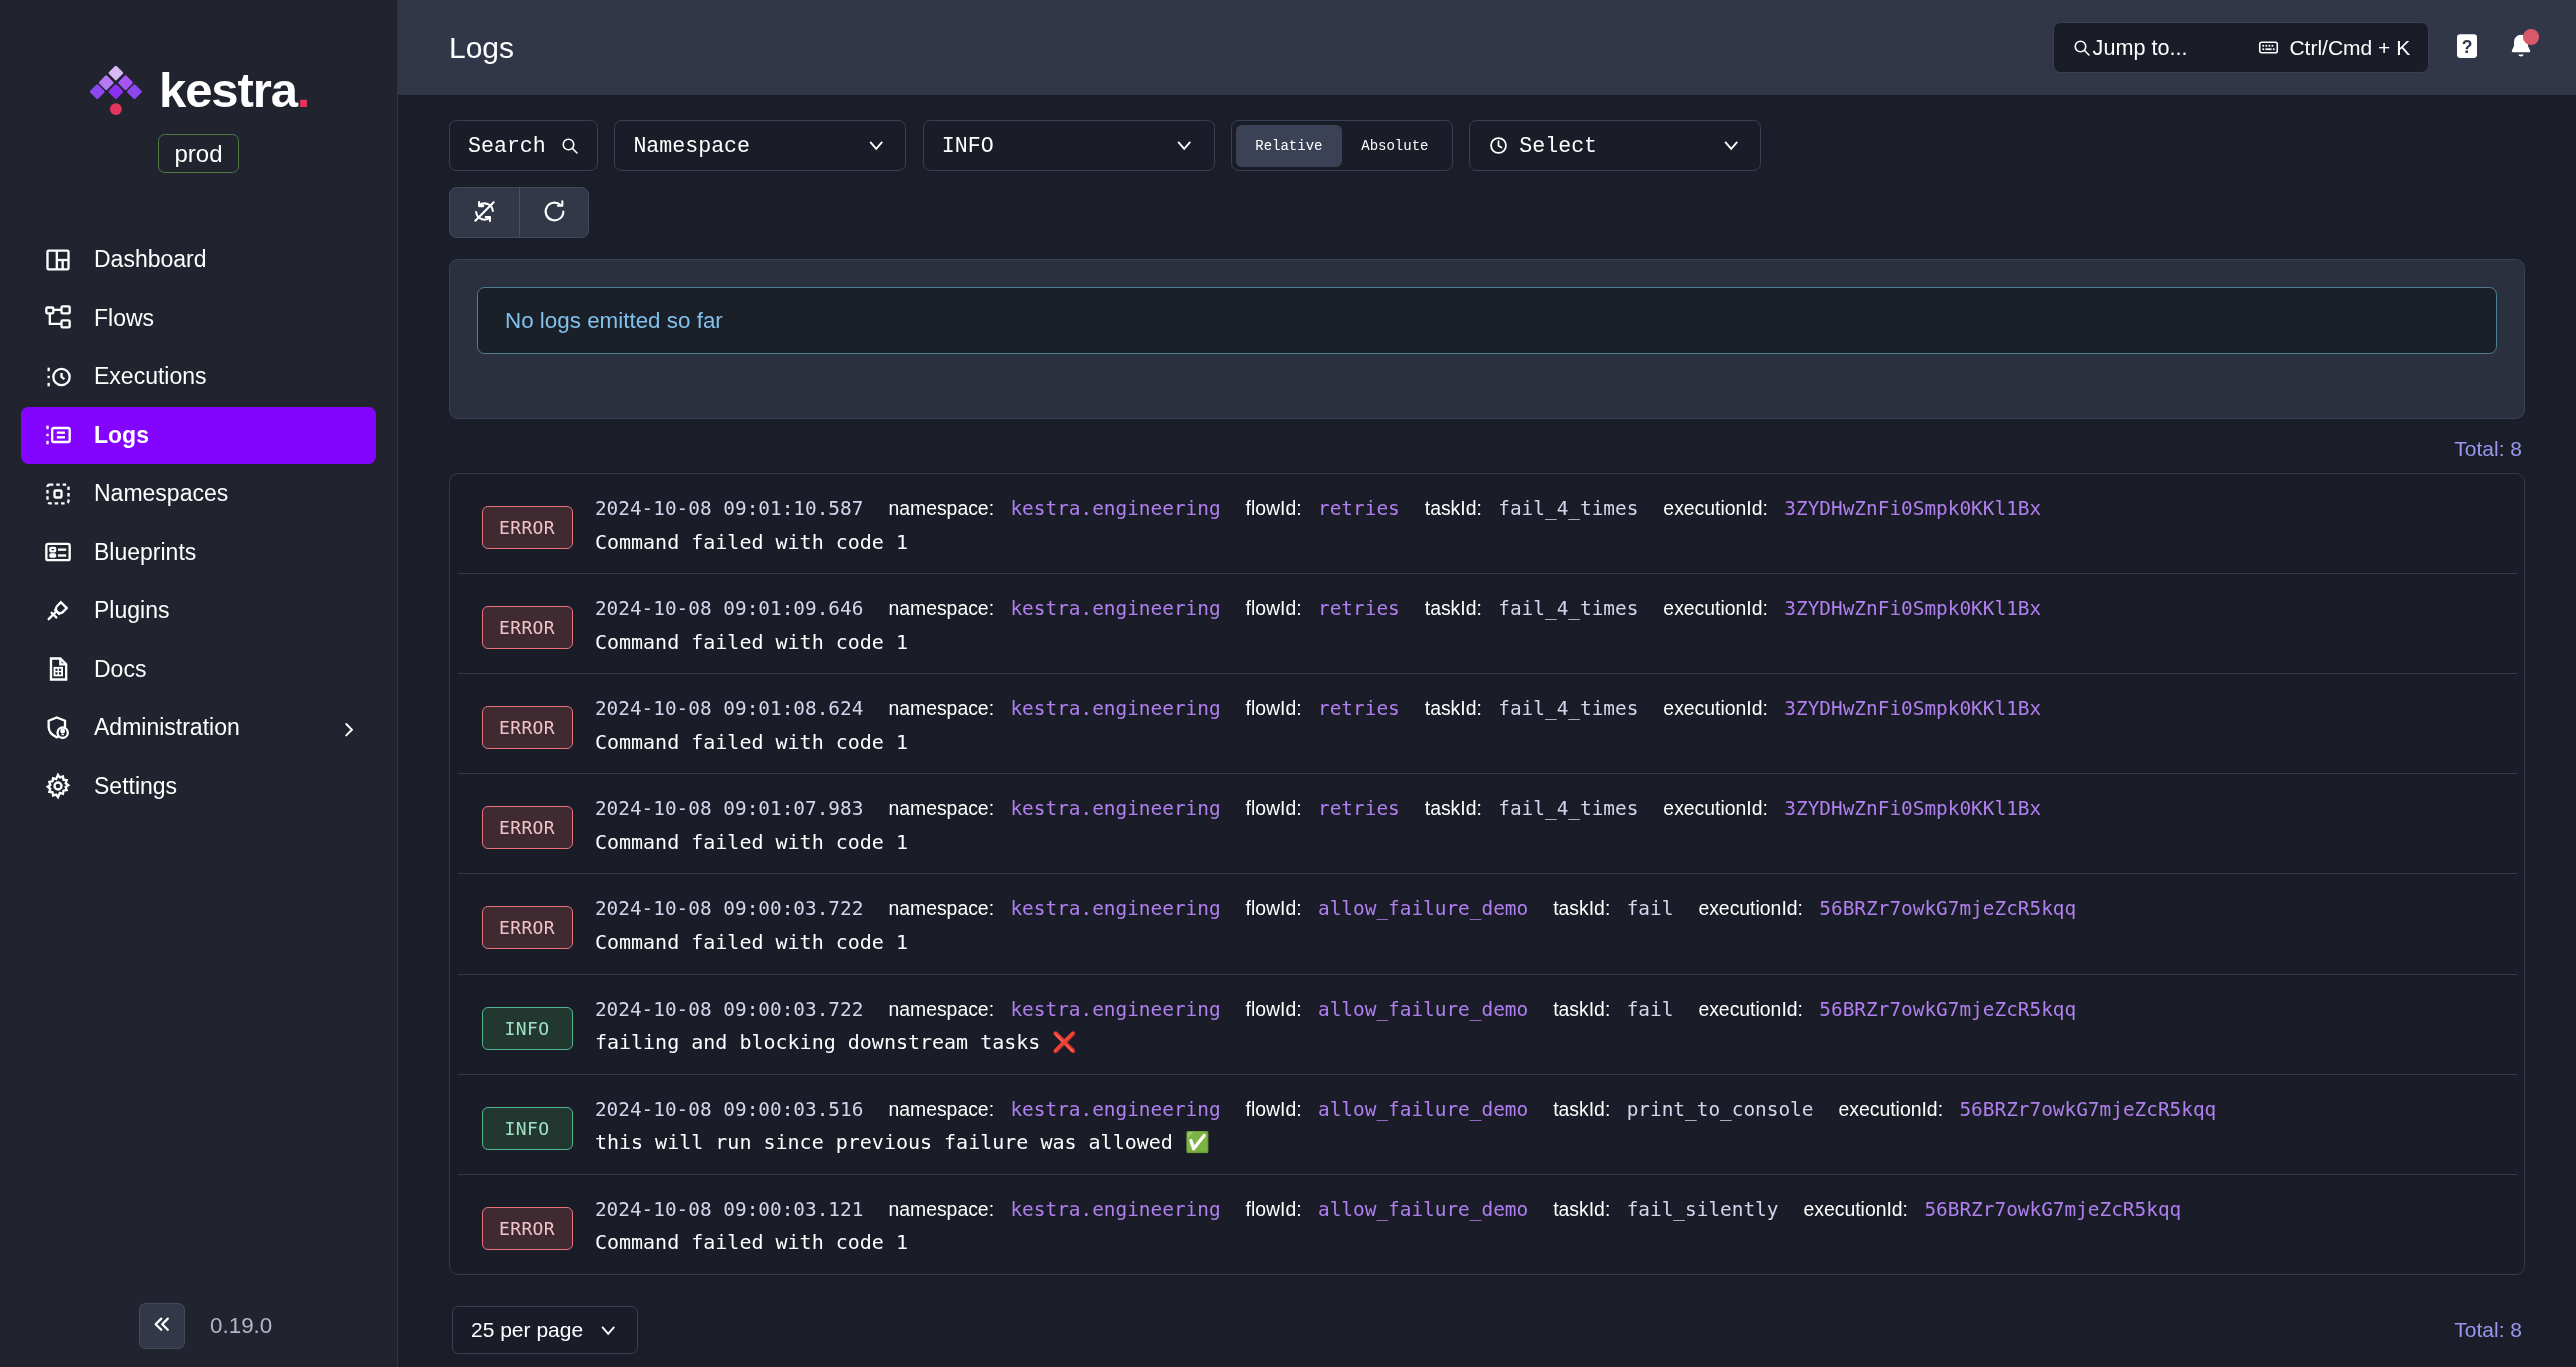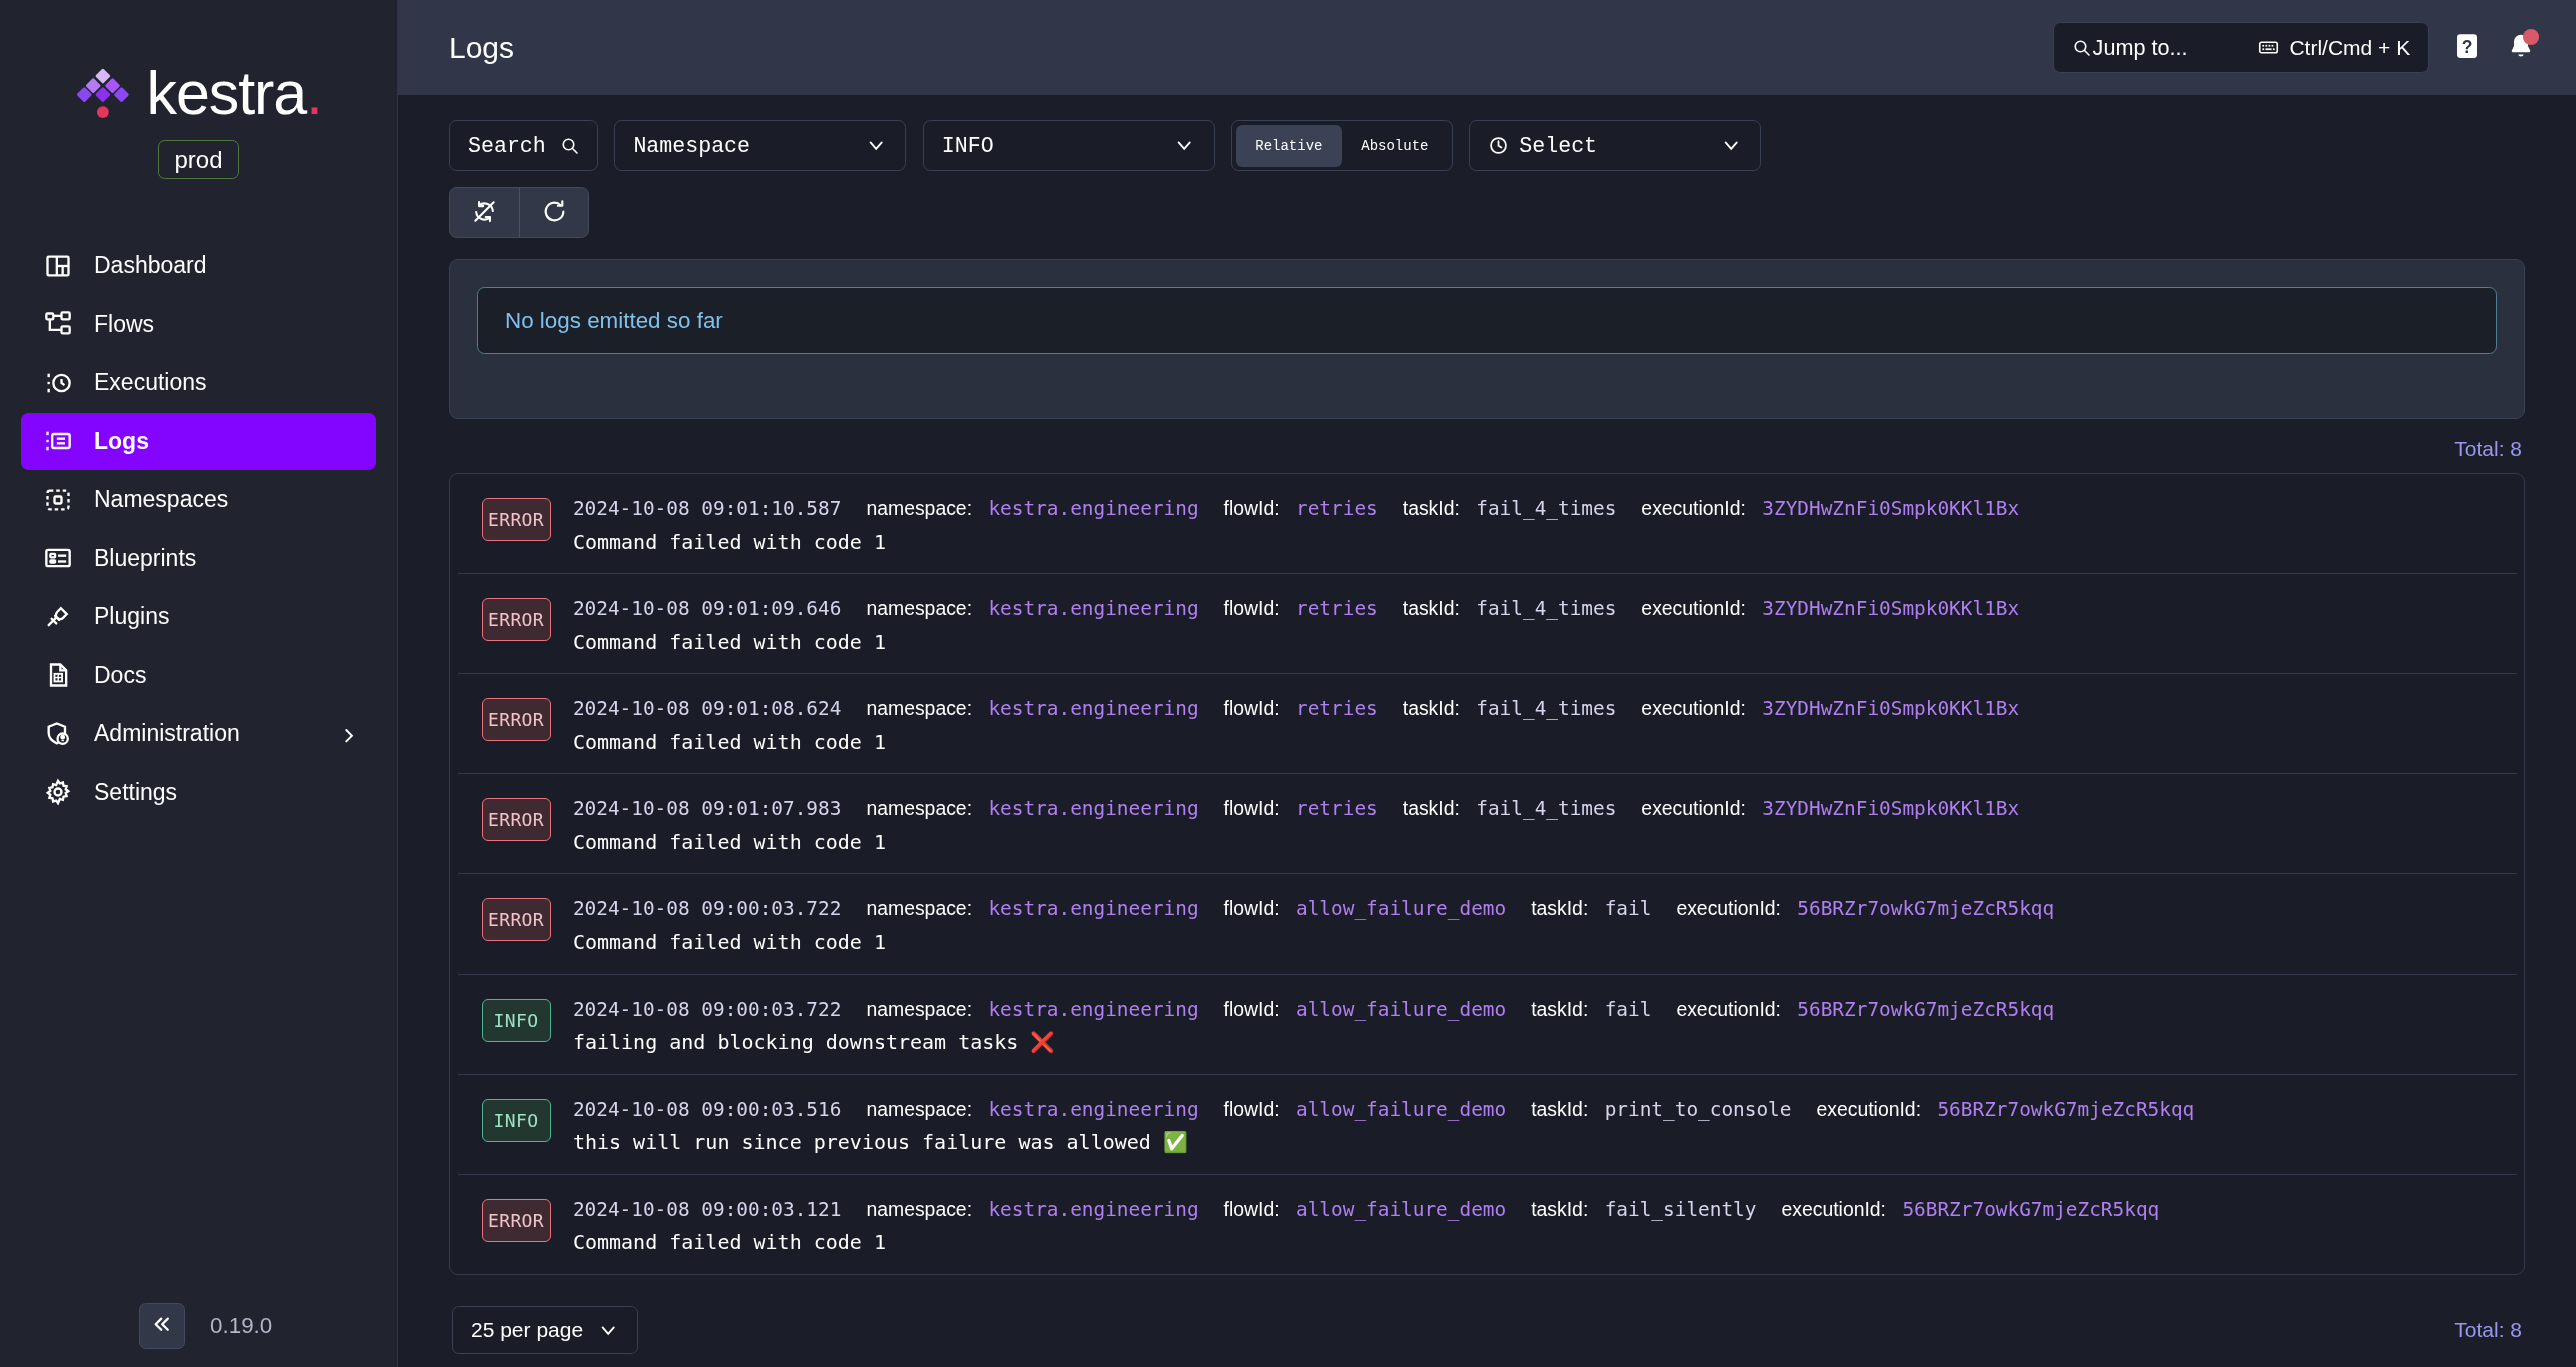--- a/index.html
+++ b/index.html
@@ -39,22 +39,22 @@
 
   .logo-row {
     display: flex;
     align-items: center;
     gap: 16.4px;
   }
 
   .logo-mark { width: 55px; height: 55px; }
 
   .logo-word {
-    font-size: 61px;
-    font-weight: 400;
+    font-size: 49px;
+    font-weight: 700;
     color: #ffffff;
     letter-spacing: -1.1px;
     line-height: 1;
   }
   .logo-word .dot { color: #e4355e; }
 
   .env-badge {
     margin-top: 16.4px;
     border: 1.5px solid #4e7a41;
     border-radius: 6.7px;
@@ -338,30 +338,30 @@
     display: flex;
     align-items: flex-start;
     gap: 22.4px;
     padding: 21px 22.4px 19.4px 24px;
   }
   .log-row + .log-row {
     border-top: 0.7px solid #343a4c;
   }
   .lvl-badge {
     flex-shrink: 0;
-    width: 69px;
+    width: 91px;
     height: 43px;
     border-radius: 6px;
     display: flex;
     align-items: center;
     justify-content: center;
     font-family: "DejaVu Sans Mono", monospace;
     font-size: 18px;
     letter-spacing: 0.4px;
-    margin-top: 3px;
+    margin-top: 11px;
   }
   .lvl-ERROR {
     border: 1.5px solid #e8727e;
     background: #3e2a30;
     color: #f0c3c8;
   }
   .lvl-INFO {
     border: 1.5px solid #4fb58f;
     background: #22372f;
     color: #9fe0c5;

